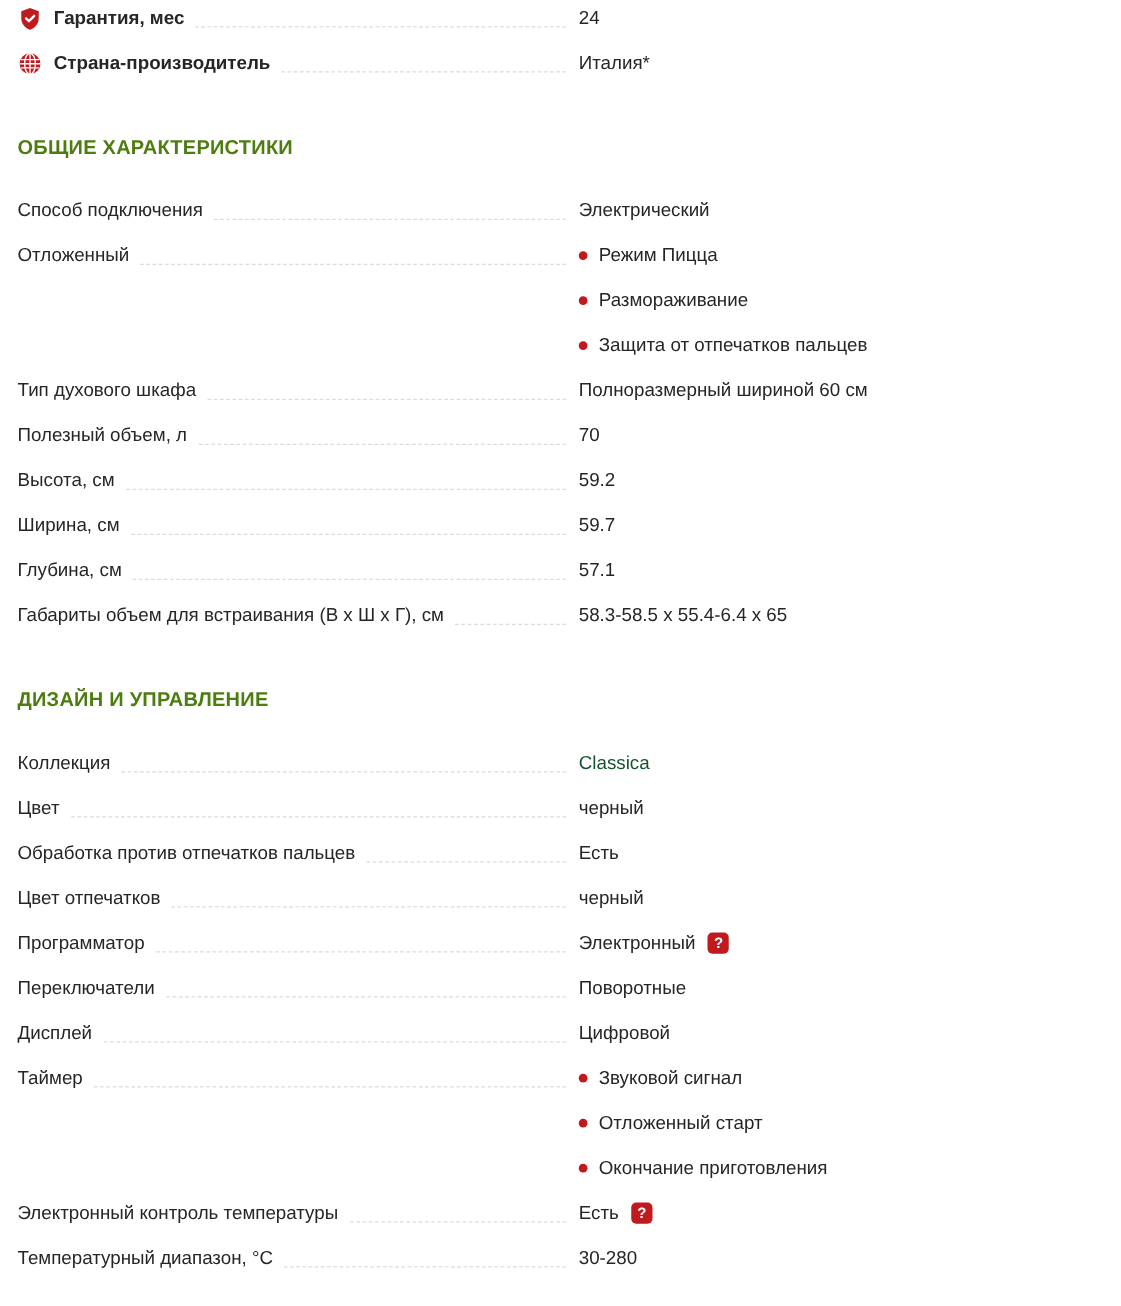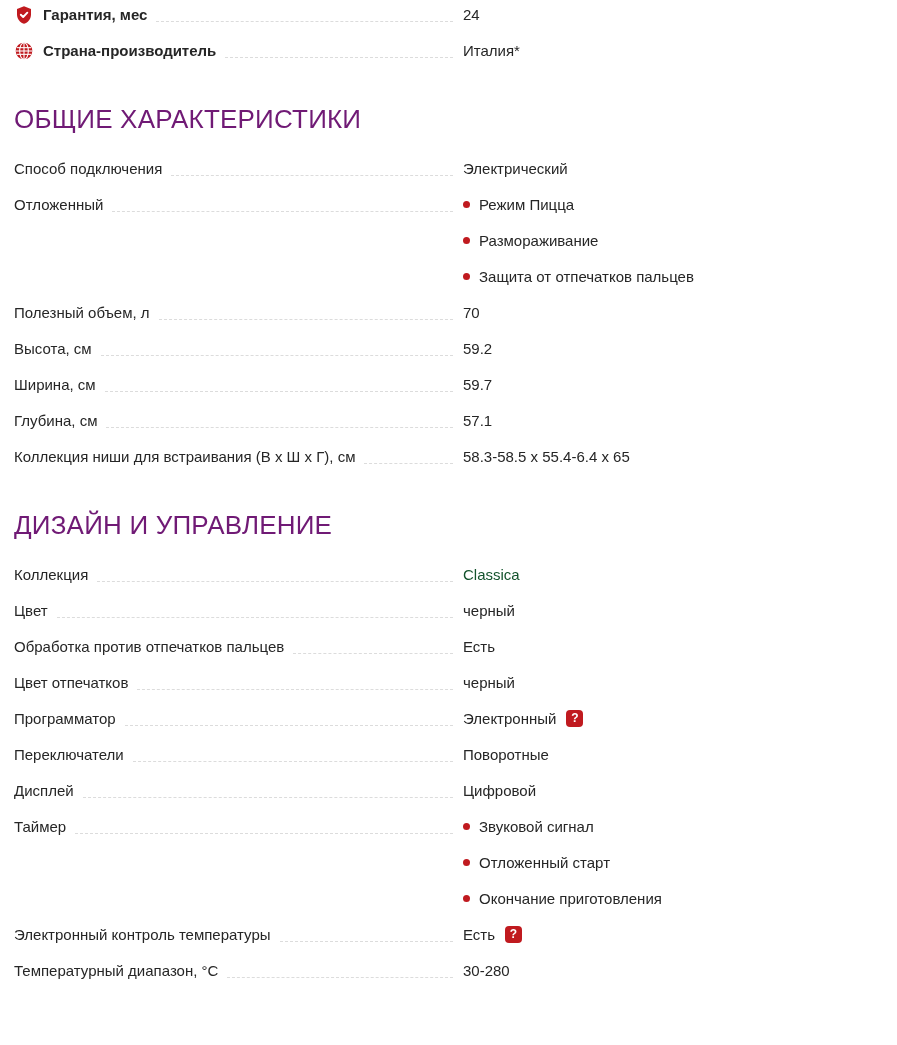--- a/index.html
+++ b/index.html
@@ -19,24 +19,24 @@
     width: 723px;
     padding: 4px 10px 0 14px;
     display: flex;
     flex-direction: column;
   }
   .section {
     display: flex;
     flex-direction: column;
   }
   .section-title {
-    font-size: 26px;
+    font-size: 16px;
     line-height: 30px;
-    font-weight: 400;
-    color: #701a75;
+    font-weight: 700;
+    color: #4d7c0f;
     margin: 28px 0 24px 0;
     letter-spacing: 0.2px;
   }
   .spec-row {
     display: grid;
     grid-template-columns: auto 1fr 250px;
     align-items: start;
     margin-bottom: 15px;
     font-size: 15px;
     line-height: 21px;
@@ -193,20 +193,32 @@
               <li>
                 <span class="bullet"></span>
                 <span>Защита от отпечатков пальцев</span>
               </li>
             </ul>
           </div>
   </div>
         <div class="spec-row">
     <div class="label-cell">
 
+      <span class="spec-label">Тип духового шкафа</span>
+    </div>
+    <div class="leader"></div>
+    <div class="value-cell">
+            <div class="value-line">
+              <span class="value-text">Полноразмерный шириной 60 см</span>
+            </div>
+          </div>
+  </div>
+        <div class="spec-row">
+    <div class="label-cell">
+
       <span class="spec-label">Полезный объем, л</span>
     </div>
     <div class="leader"></div>
     <div class="value-cell">
             <div class="value-line">
               <span class="value-text">70</span>
             </div>
           </div>
   </div>
         <div class="spec-row">
@@ -241,21 +253,21 @@
     <div class="leader"></div>
     <div class="value-cell">
             <div class="value-line">
               <span class="value-text">57.1</span>
             </div>
           </div>
   </div>
         <div class="spec-row">
     <div class="label-cell">
 
-      <span class="spec-label">Коллекция ниши для встраивания (В х Ш х Г), см</span>
+      <span class="spec-label">Габариты объем для встраивания (В х Ш х Г), см</span>
     </div>
     <div class="leader"></div>
     <div class="value-cell">
             <div class="value-line">
               <span class="value-text">58.3-58.5 x 55.4-6.4 x 65</span>
             </div>
           </div>
   </div>
       </div>
       <div class="section">

